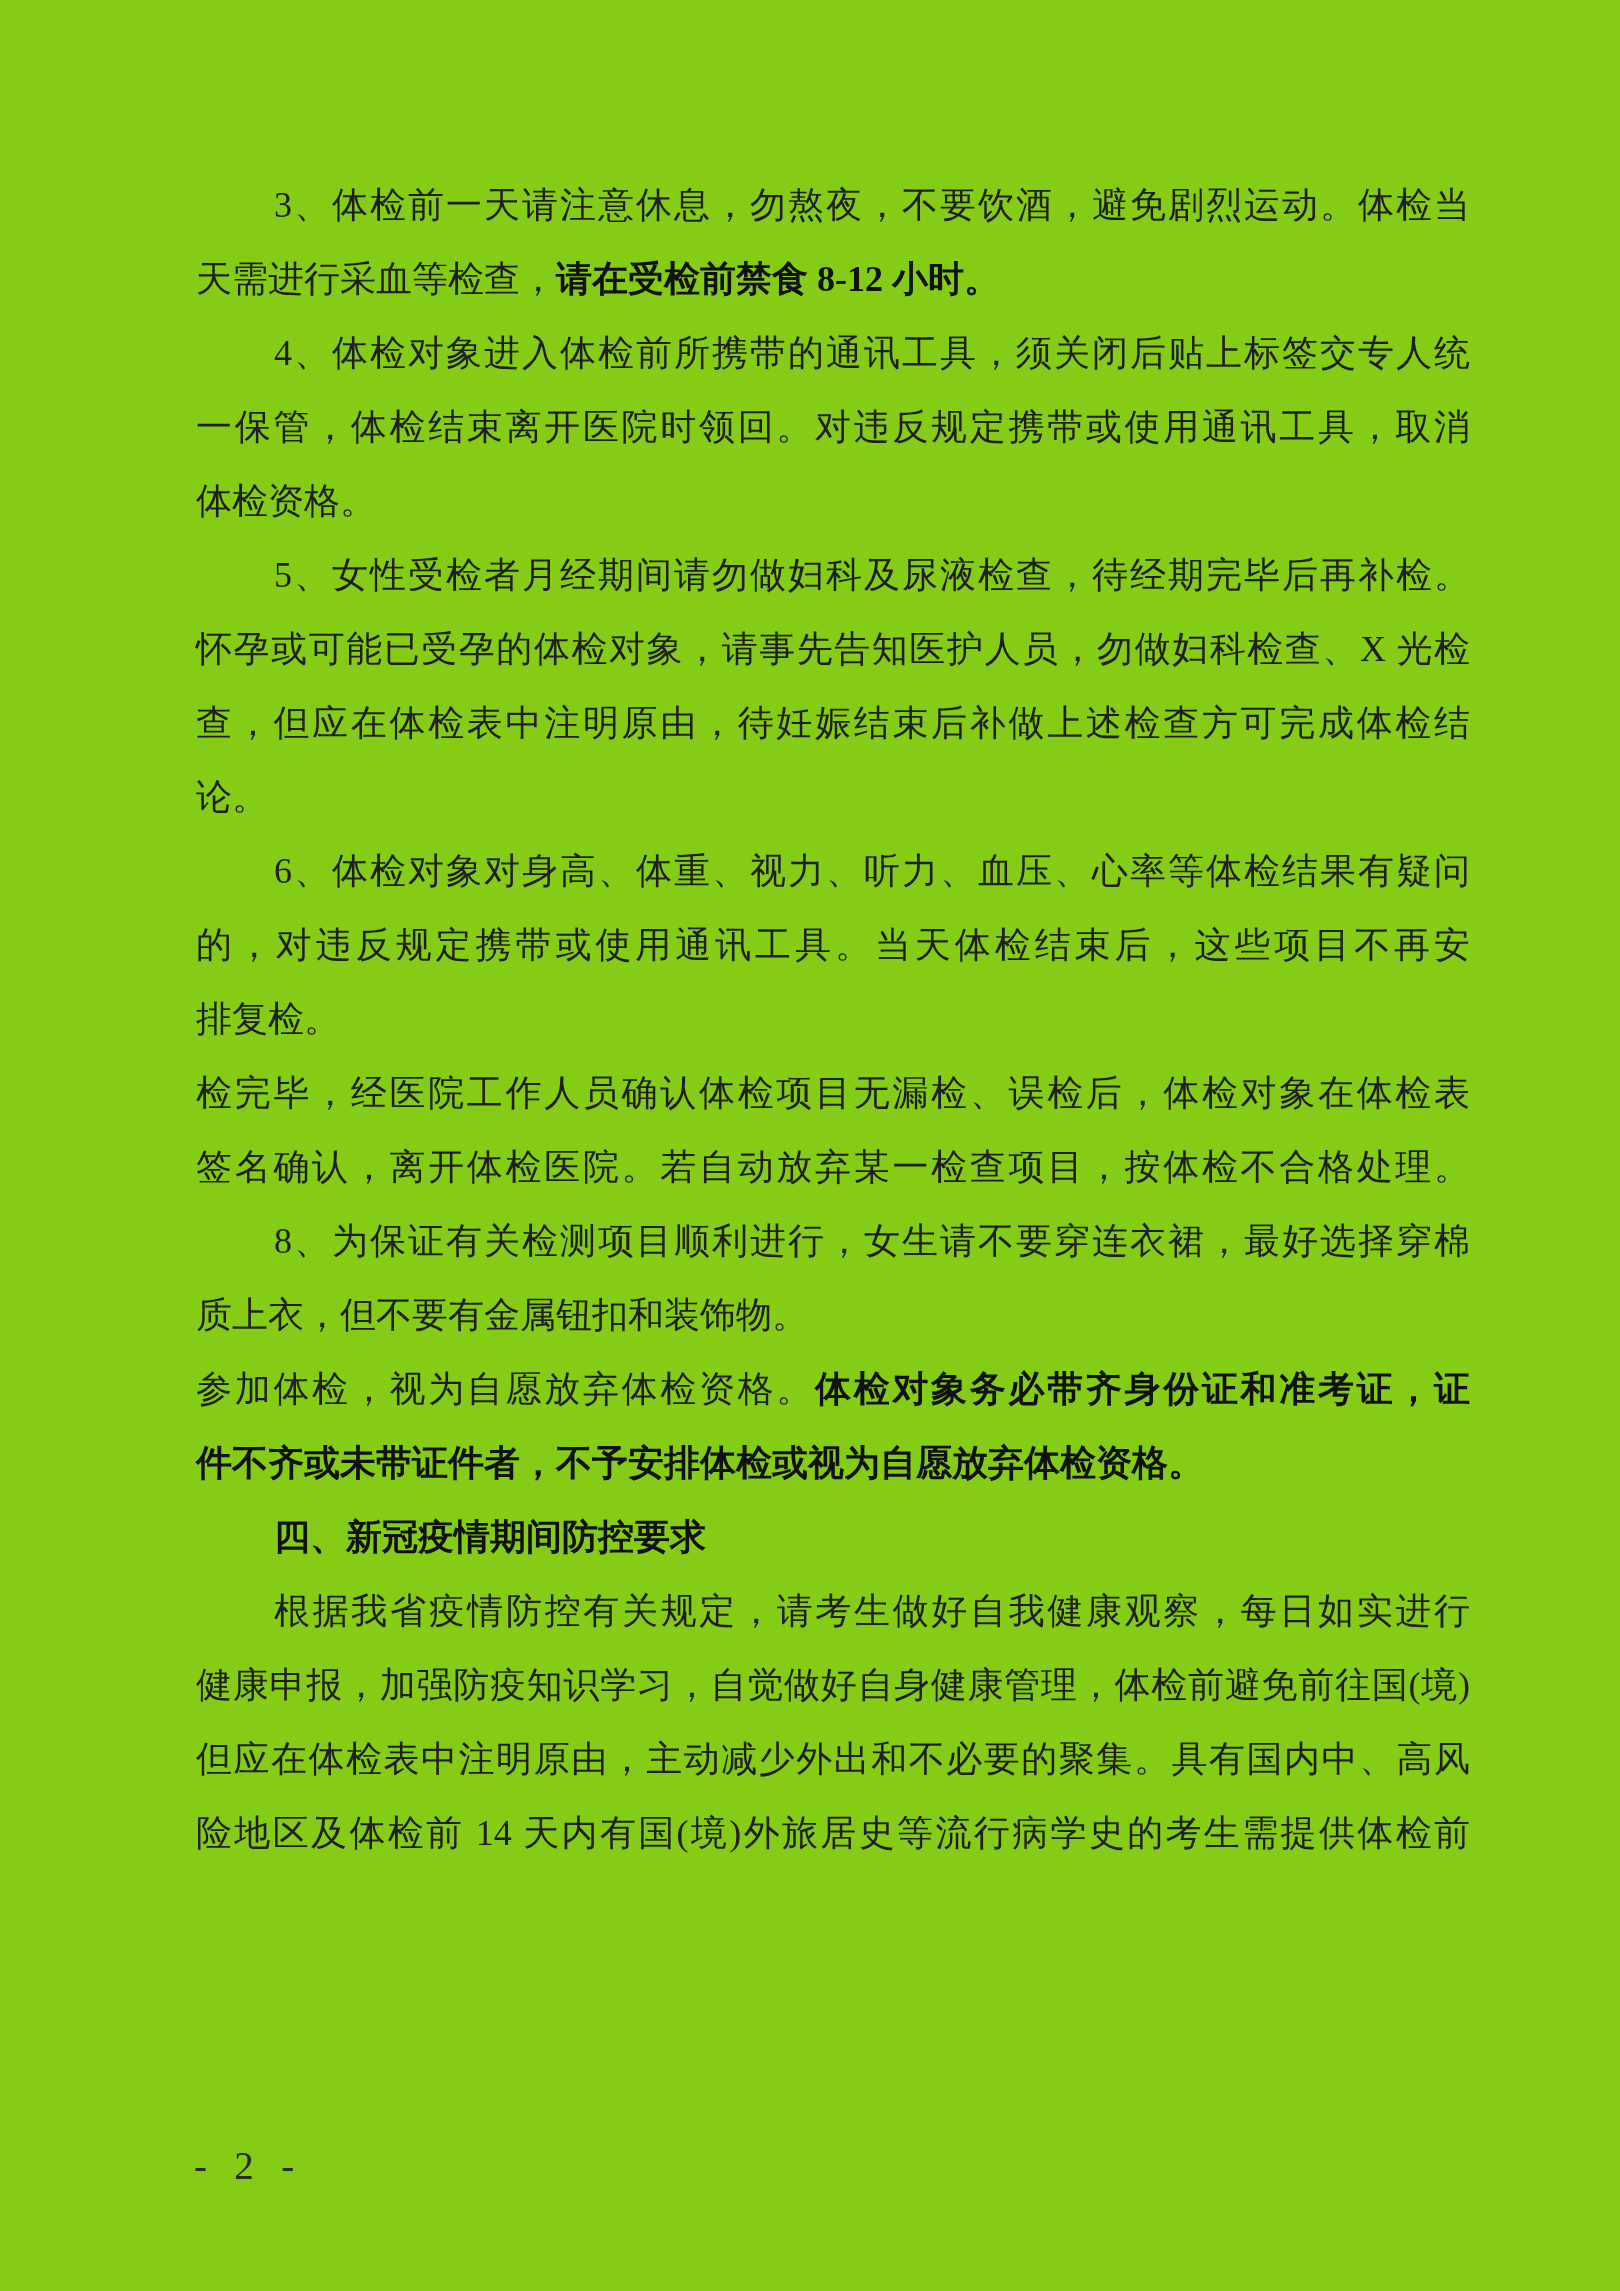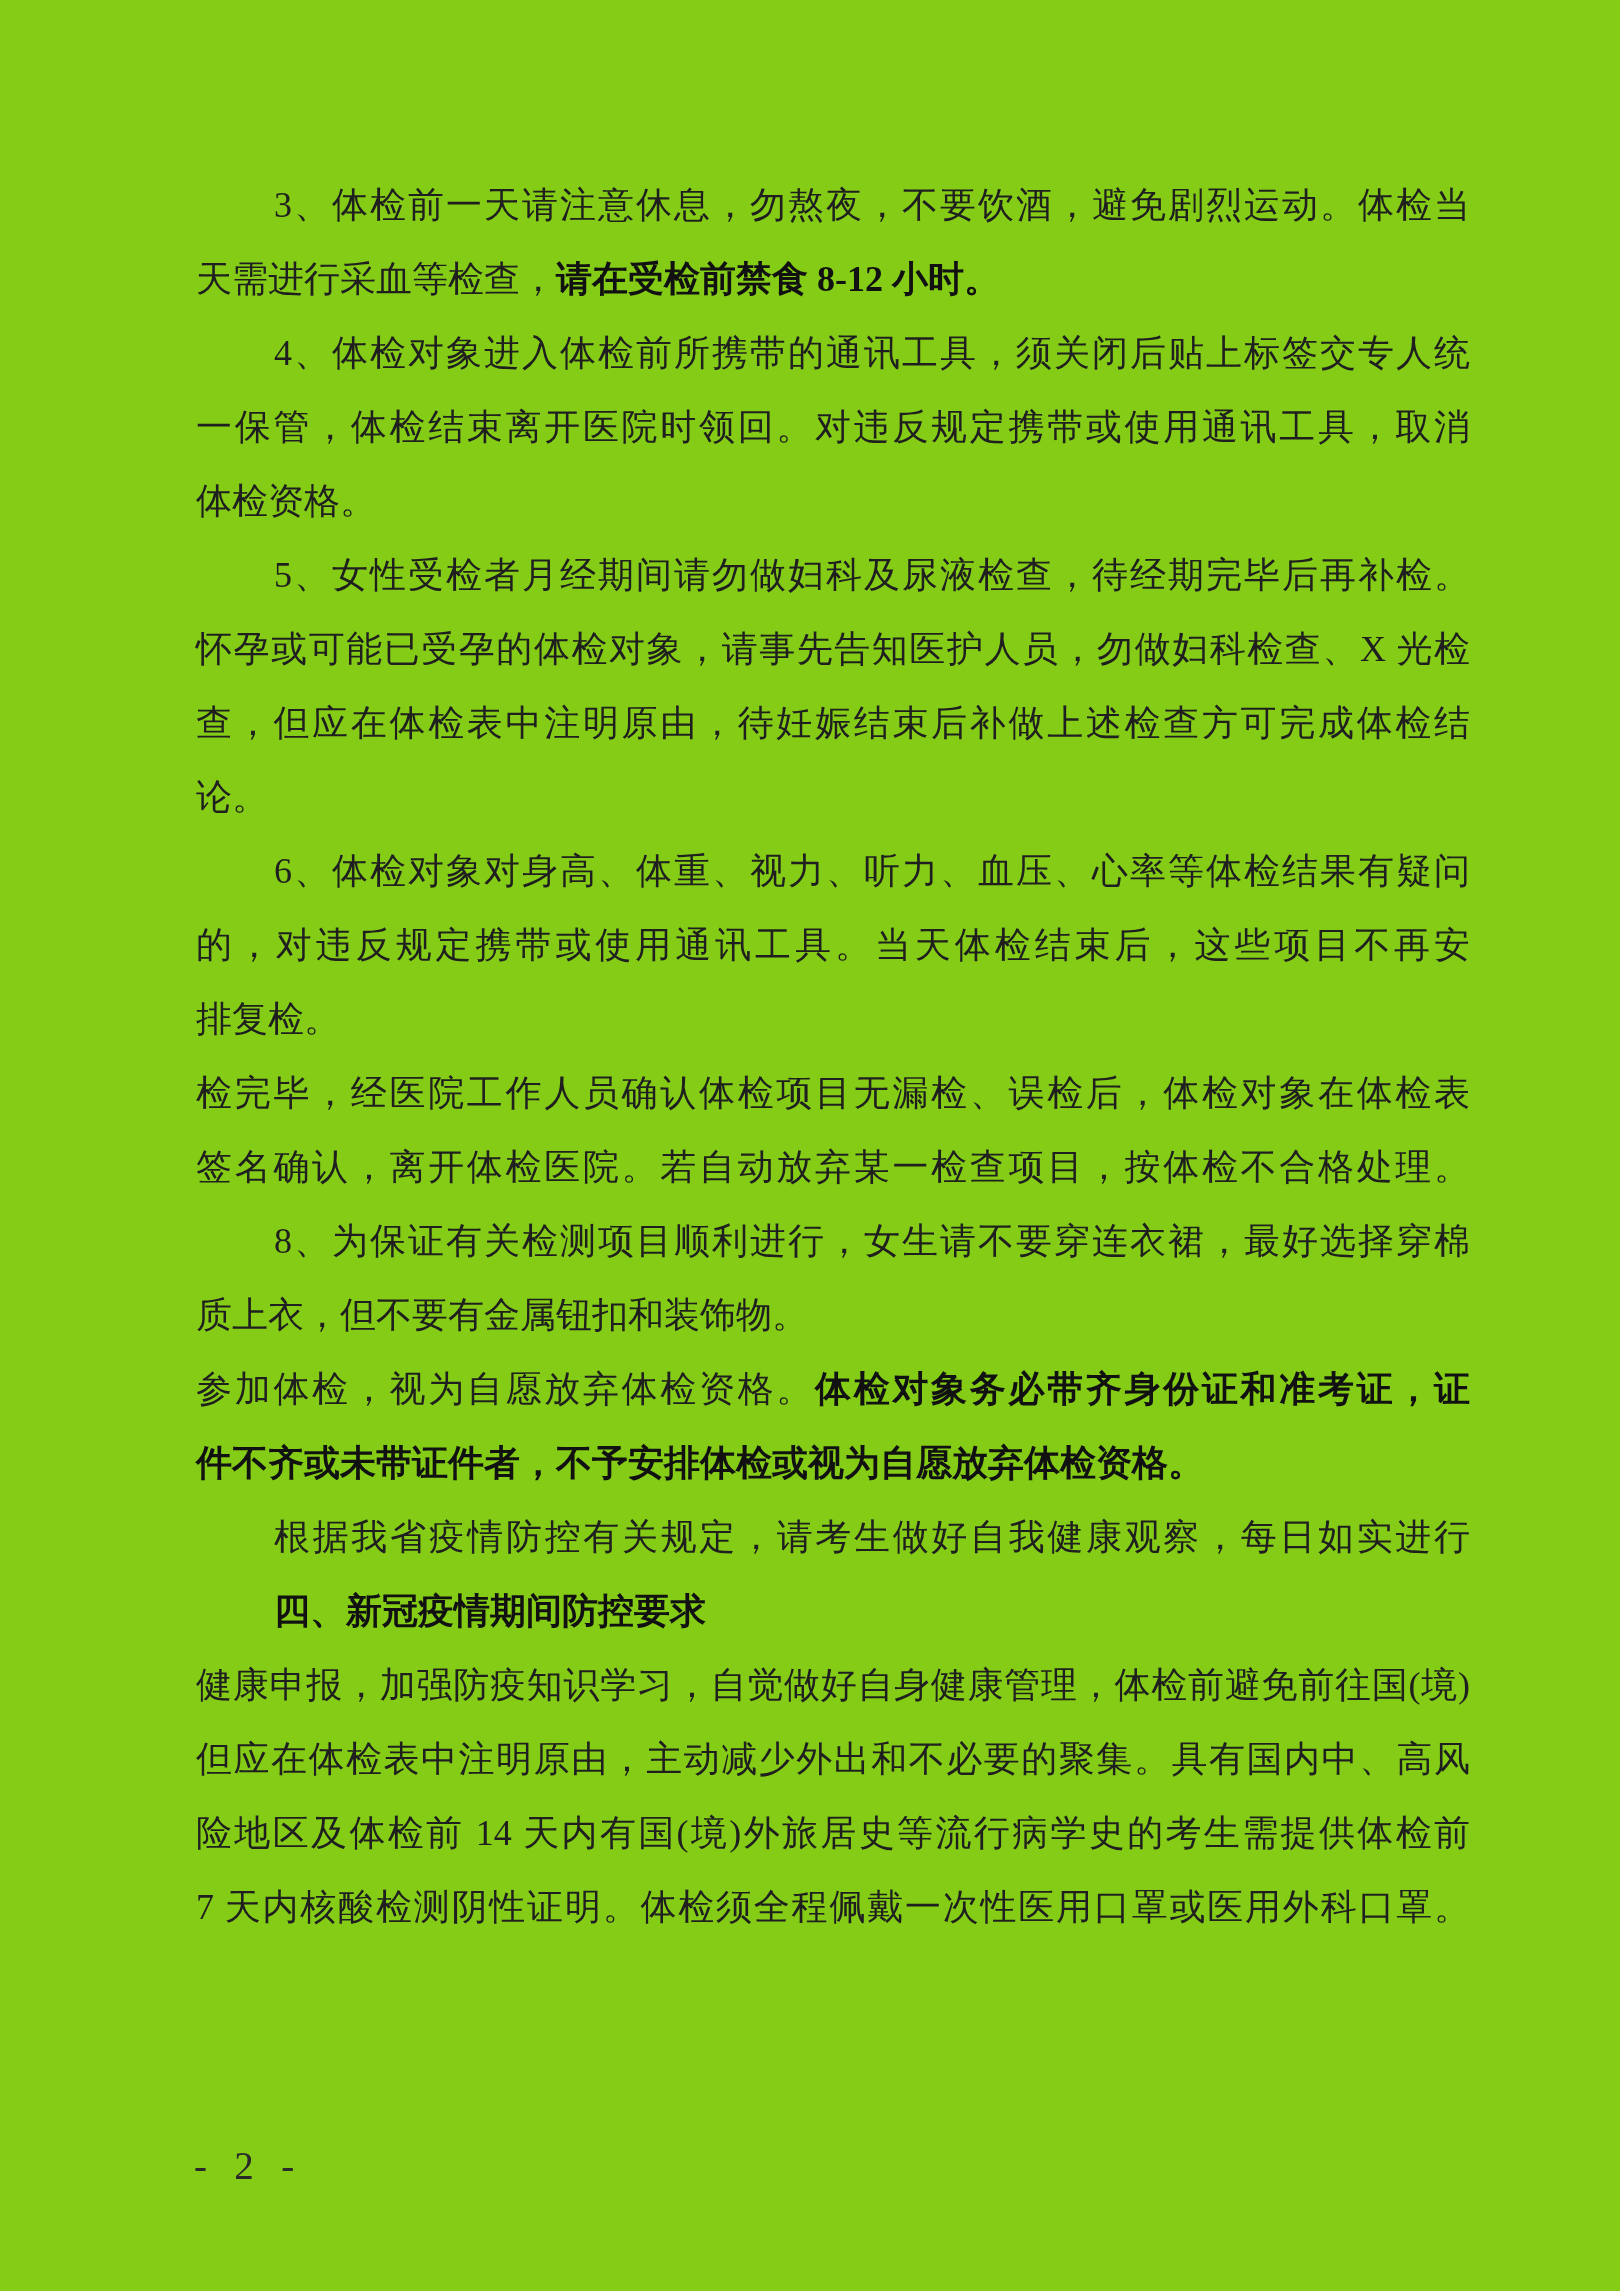--- a/index.html
+++ b/index.html
@@ -73,22 +73,21 @@
       <div class="line"><span class="seg">论。</span></div>
       <div class="line indent justify"><span class="seg">6、体检对象对身高、体重、视力、听力、血压、心率等体检结果有疑问</span></div>
       <div class="line justify"><span class="seg">的，对违反规定携带或使用通讯工具。当天体检结束后，这些项目不再安</span></div>
       <div class="line"><span class="seg">排复检。</span></div>
       <div class="line justify"><span class="seg">检完毕，经医院工作人员确认体检项目无漏检、误检后，体检对象在体检表</span></div>
       <div class="line justify"><span class="seg">签名确认，离开体检医院。若自动放弃某一检查项目，按体检不合格处理。</span></div>
       <div class="line indent justify"><span class="seg">8、为保证有关检测项目顺利进行，女生请不要穿连衣裙，最好选择穿棉</span></div>
       <div class="line"><span class="seg">质上衣，但不要有金属钮扣和装饰物。</span></div>
       <div class="line justify"><span class="seg">参加体检，视为自愿放弃体检资格。</span><span class="seg bold">体检对象务必带齐身份证和准考证，证</span></div>
       <div class="line"><span class="seg bold">件不齐或未带证件者，不予安排体检或视为自愿放弃体检资格。</span></div>
+      <div class="line indent heading"><span class="seg bold">四、新冠疫情期间防控要求</span></div>
       <div class="line indent justify"><span class="seg">根据我省疫情防控有关规定，请考生做好自我健康观察，每日如实进行</span></div>
-      <div class="line indent heading"><span class="seg bold">四、新冠疫情期间防控要求</span></div>
       <div class="line justify"><span class="seg">健康申报，加强防疫知识学习，自觉做好自身健康管理，体检前避免前往国(境)</span></div>
       <div class="line justify"><span class="seg">但应在体检表中注明原由，主动减少外出和不必要的聚集。具有国内中、高风</span></div>
       <div class="line justify"><span class="seg">险地区及体检前 14 天内有国(境)外旅居史等流行病学史的考生需提供体检前</span></div>
-      <div class="line justify"><span class="seg">7 天内核酸检测阴性证明。体检须全程佩戴一次性医用口罩或医用外科口罩。</span></div>
     </div>
   <div class="page-num">- 2 -</div>
 </div>
 
 
 </body></html>

